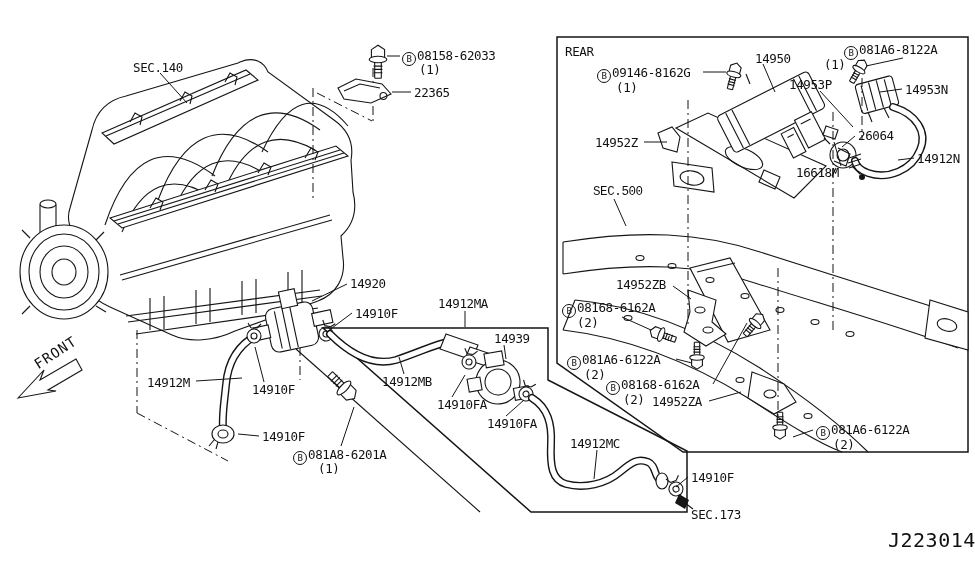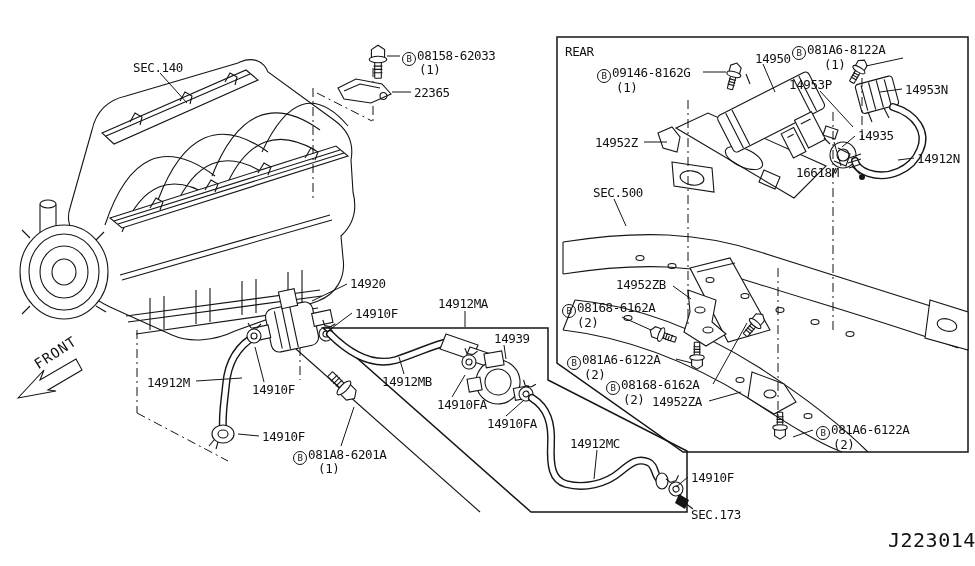--- a/index.html
+++ b/index.html
@@ -267,29 +267,29 @@
 
 <div id="labels">
       <div class="plabel" style="left: 133px; top: 61px;">SEC.140</div>
       <div class="plabel" style="left: 402px; top: 49px;"><span class="cb">B</span>08158-62033</div>
       <div class="plabel" style="left: 419px; top: 63px;">(1)</div>
       <div class="plabel" style="left: 414px; top: 86px;">22365</div>
       <div class="plabel" style="left: 565px; top: 45px;">REAR</div>
       <div class="plabel" style="left: 597px; top: 66px;"><span class="cb">B</span>09146-8162G</div>
       <div class="plabel" style="left: 616px; top: 81px;">(1)</div>
       <div class="plabel" style="left: 755px; top: 52px;">14950</div>
-      <div class="plabel" style="left: 792px; top: 43px;"><span class="cb">B</span>081A6-8122A</div>
+      <div class="plabel" style="left: 844px; top: 43px;"><span class="cb">B</span>081A6-8122A</div>
       <div class="plabel" style="left: 824px; top: 58px;">(1)</div>
       <div class="plabel" style="left: 789px; top: 78px;">14953P</div>
       <div class="plabel" style="left: 905px; top: 83px;">14953N</div>
       <div class="plabel" style="left: 595px; top: 136px;">14952Z</div>
-      <div class="plabel" style="left: 858px; top: 129px;">14935</div>
+      <div class="plabel" style="left: 858px; top: 129px;">26064</div>
       <div class="plabel" style="left: 796px; top: 166px;">16618M</div>
       <div class="plabel" style="left: 917px; top: 152px;">14912N</div>
-      <div class="plabel" style="left: 593px; top: 186px;">SEC.500</div>
+      <div class="plabel" style="left: 593px; top: 186px; font-family: Liberation Mono, monospace;">SEC.500</div>
       <div class="plabel" style="left: 350px; top: 277px;">14920</div>
       <div class="plabel" style="left: 438px; top: 297px;">14912MA</div>
       <div class="plabel" style="left: 355px; top: 307px;">14910F</div>
       <div class="plabel" style="left: 486px; top: 332px; margin-left: 8px;">14939</div>
       <div class="plabel" style="left: 147px; top: 376px;">14912M</div>
       <div class="plabel" style="left: 252px; top: 383px;">14910F</div>
       <div class="plabel" style="left: 382px; top: 375px;">14912MB</div>
       <div class="plabel" style="left: 437px; top: 398px;">14910FA</div>
       <div class="plabel" style="left: 487px; top: 417px;">14910FA</div>
       <div class="plabel" style="left: 262px; top: 430px;">14910F</div>

